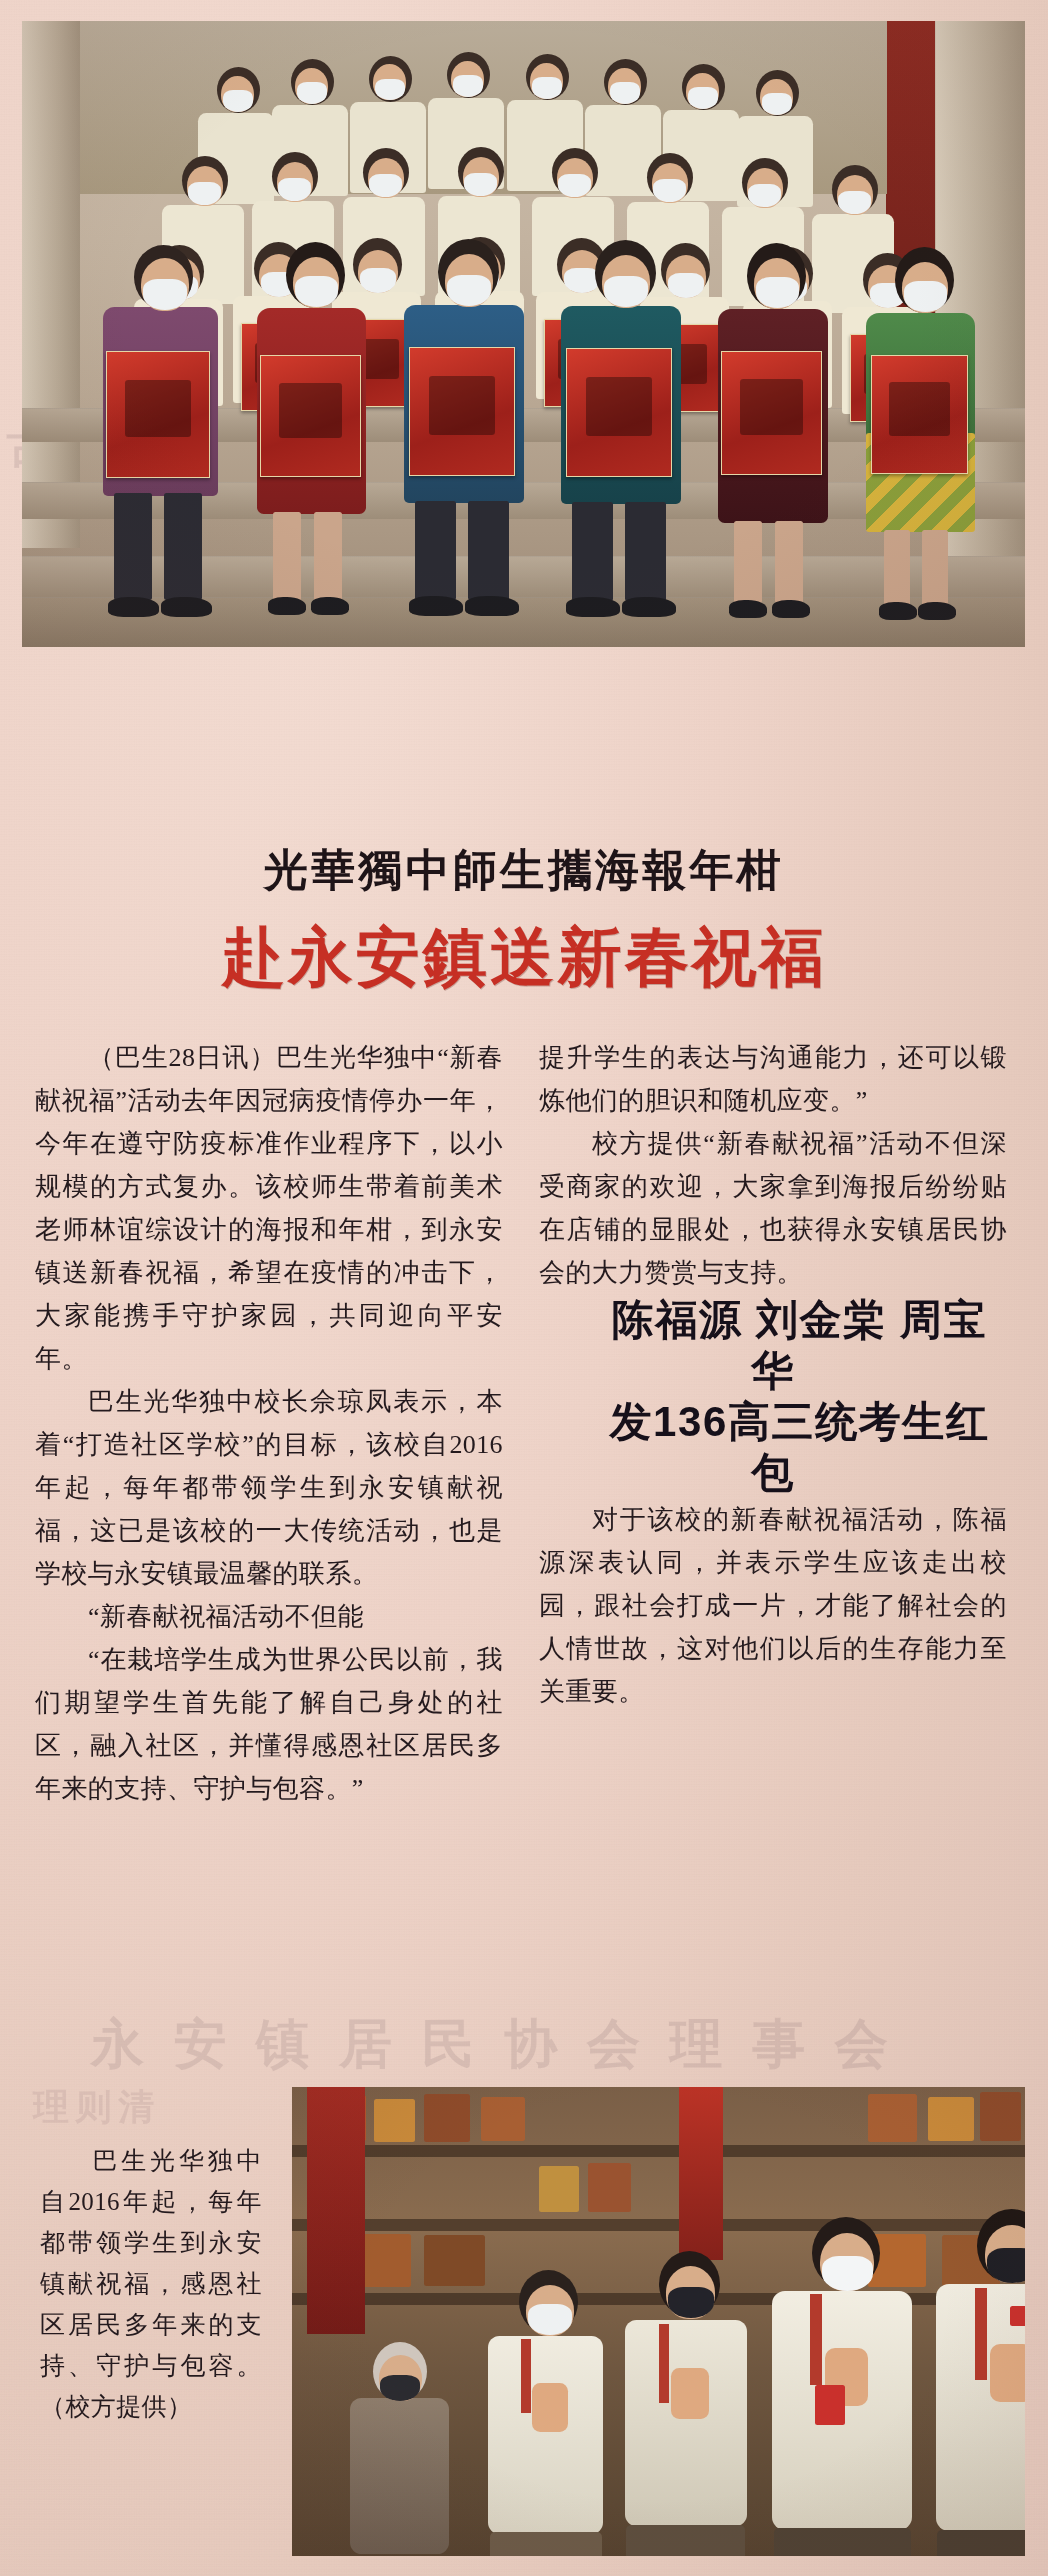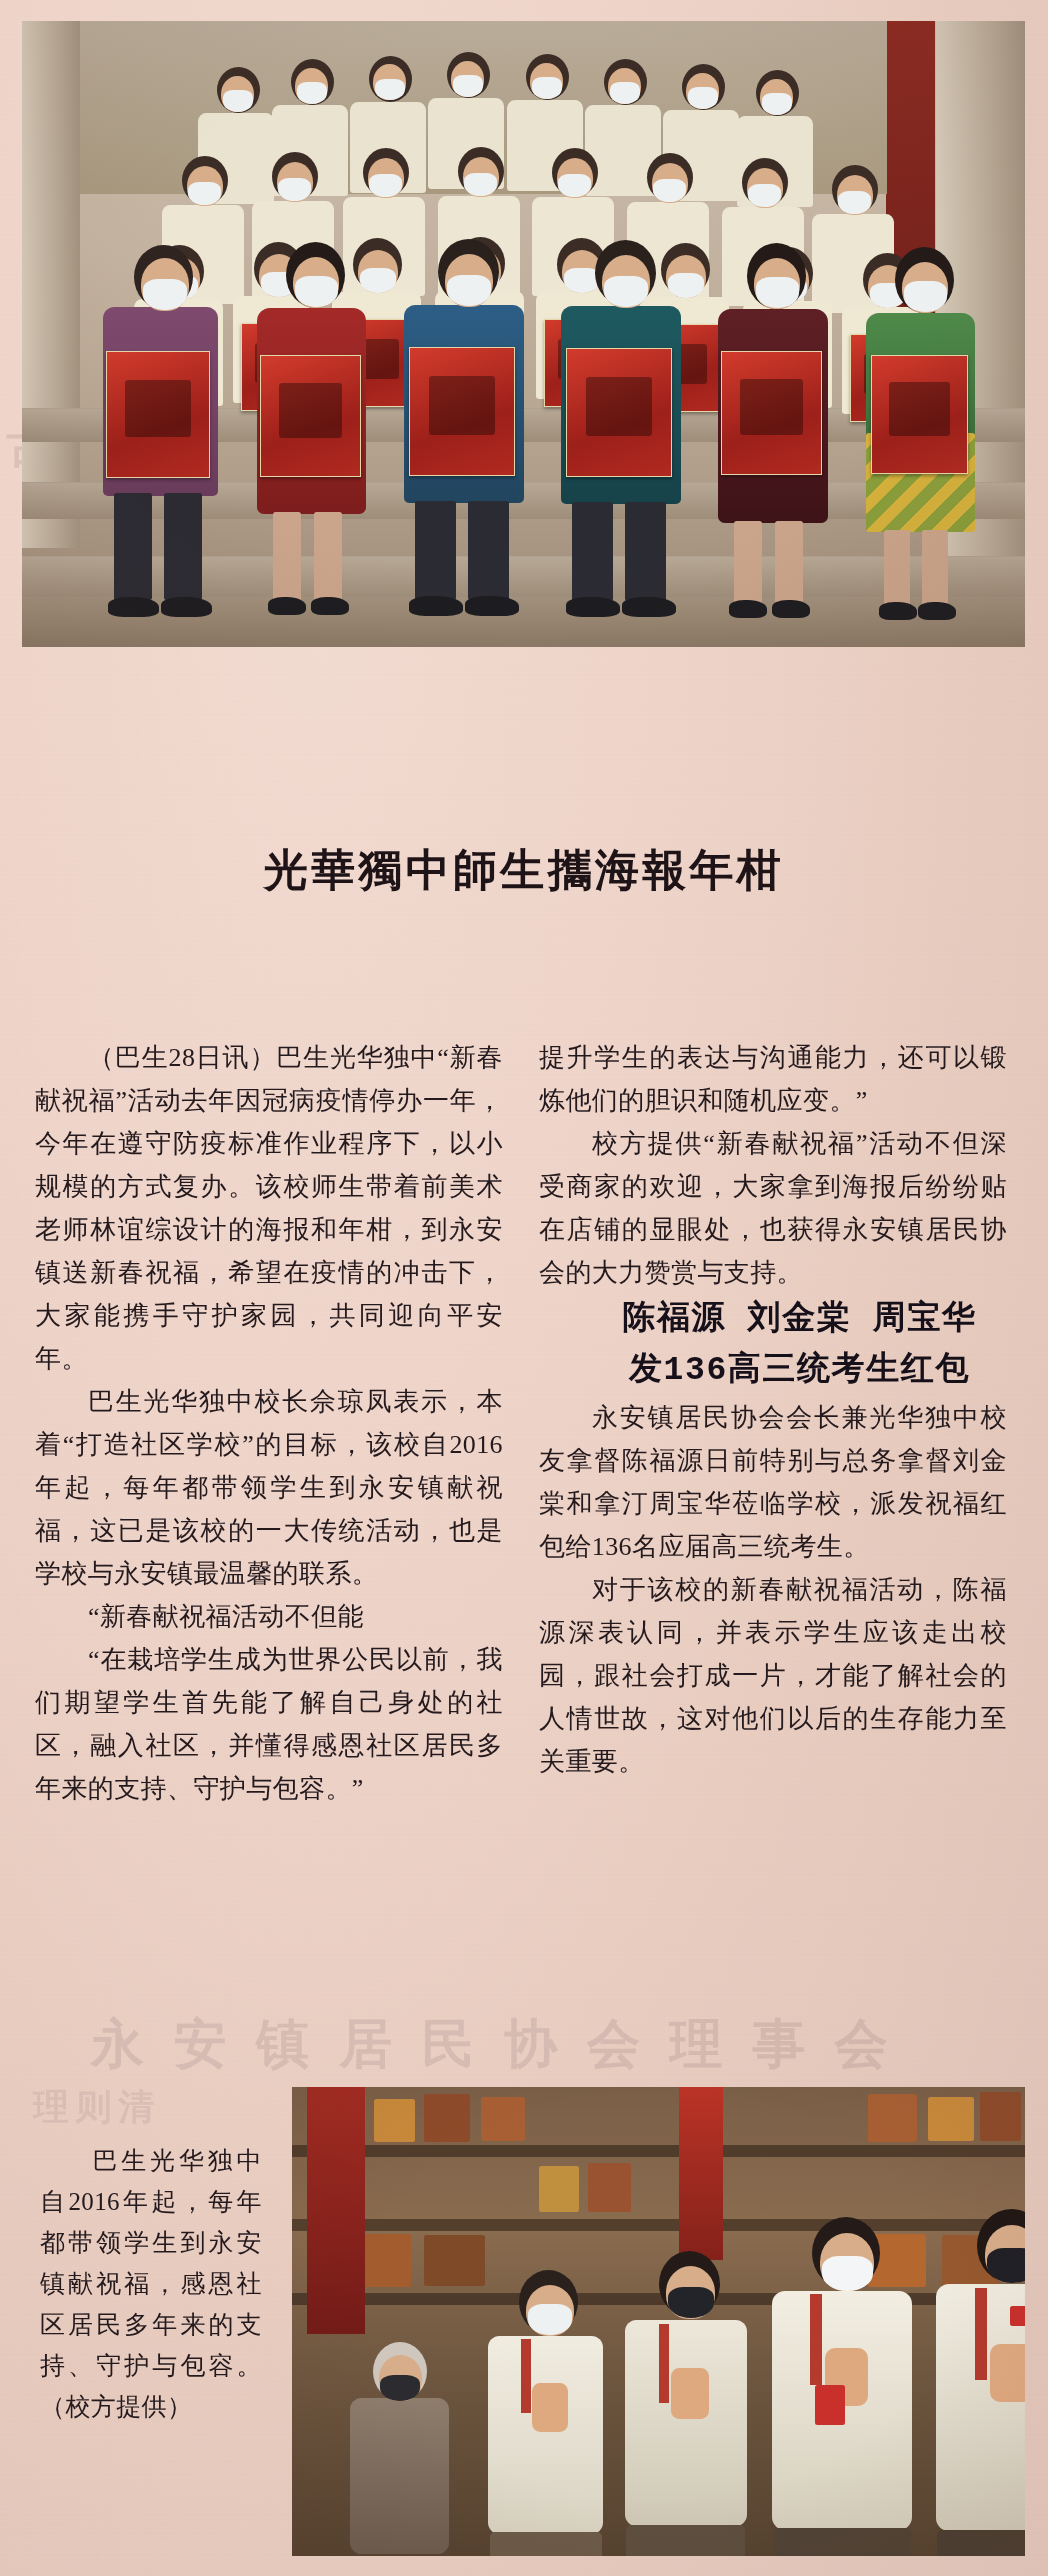--- a/index.html
+++ b/index.html
@@ -216,23 +216,23 @@
     text-align: justify;
     text-justify: inter-character;
     letter-spacing: 0.4px;
   }
   .col-left  { left: 35px; }
   .col-right { left: 539px; }
   .col p { margin: 0 0 0 0; text-indent: 53px; }
   .col p.noindent { text-indent: 0; }
 
   .subhead {
-    font-family: Liberation Mono, monospace;
+    font-family: Liberation Sans, sans-serif;
     font-weight: bold;
-    font-size: 33px;
+    font-size: 42px;
     line-height: 51px;
     letter-spacing: 1.6px;
     text-align: center;
     text-indent: 0;
     color: #16101a;
     margin: 10px 0 5px;
   }
 
   
   .caption-bottom {
@@ -511,34 +511,34 @@
         <div class="legs" style="left:6.6px;top:298px;width:26px;height:76px;background:#caa58b;"></div>
         <div class="shoe" style="left:-36px;top:370px;width:38px;height:18px;"></div>
         <div class="shoe" style="left:3.3px;top:370px;width:38px;height:18px;"></div>
       </div>
     </div>
     <div class="vignette"></div>
   </div>
 
 
   <div class="headline-sub">光華獨中師生攜海報年柑</div>
+  <div class="headline-main">赴永安鎮送新春祝福</div>
 
   <div class="col col-left">
     <p>（巴生28日讯）巴生光华独中“新春献祝福”活动去年因冠病疫情停办一年，今年在遵守防疫标准作业程序下，以小规模的方式复办。该校师生带着前美术老师林谊综设计的海报和年柑，到永安镇送新春祝福，希望在疫情的冲击下，大家能携手守护家园，共同迎向平安年。</p>
     <p>巴生光华独中校长佘琼凤表示，本着“打造社区学校”的目标，该校自2016年起，每年都带领学生到永安镇献祝福，这已是该校的一大传统活动，也是学校与永安镇最温馨的联系。</p>
     <p>“新春献祝福活动不但能</p>
     <p>“在栽培学生成为世界公民以前，我们期望学生首先能了解自己身处的社区，融入社区，并懂得感恩社区居民多年来的支持、守护与包容。”</p>
   </div>
 
   <div class="col col-right">
     <p class="noindent">提升学生的表达与沟通能力，还可以锻炼他们的胆识和随机应变。”</p>
     <p>校方提供“新春献祝福”活动不但深受商家的欢迎，大家拿到海报后纷纷贴在店铺的显眼处，也获得永安镇居民协会的大力赞赏与支持。</p>
     <p class="subhead">陈福源 刘金棠 周宝华</p>
     <p class="subhead">发136高三统考生红包</p>
-    <p>永安镇居民协会会长兼光华独中校友拿督陈福源日前特别与总务拿督刘金棠和拿汀周宝华莅临学校，派发祝福红包给136名应届高三统考生。</p>
     <p>对于该校的新春献祝福活动，陈福源深表认同，并表示学生应该走出校园，跟社会打成一片，才能了解社会的人情世故，这对他们以后的生存能力至关重要。</p>
   </div>
 
   <div class="caption-bottom">
     <span class="indent"></span><span>巴生光华独中自2016年起，每年都带领学生到永安镇献祝福，感恩社区居民多年来的支持、守护与包容。（校方提供）</span>
   </div>
 
   <div class="photo-bottom">
     <div class="ph bg-shop"></div>
 

